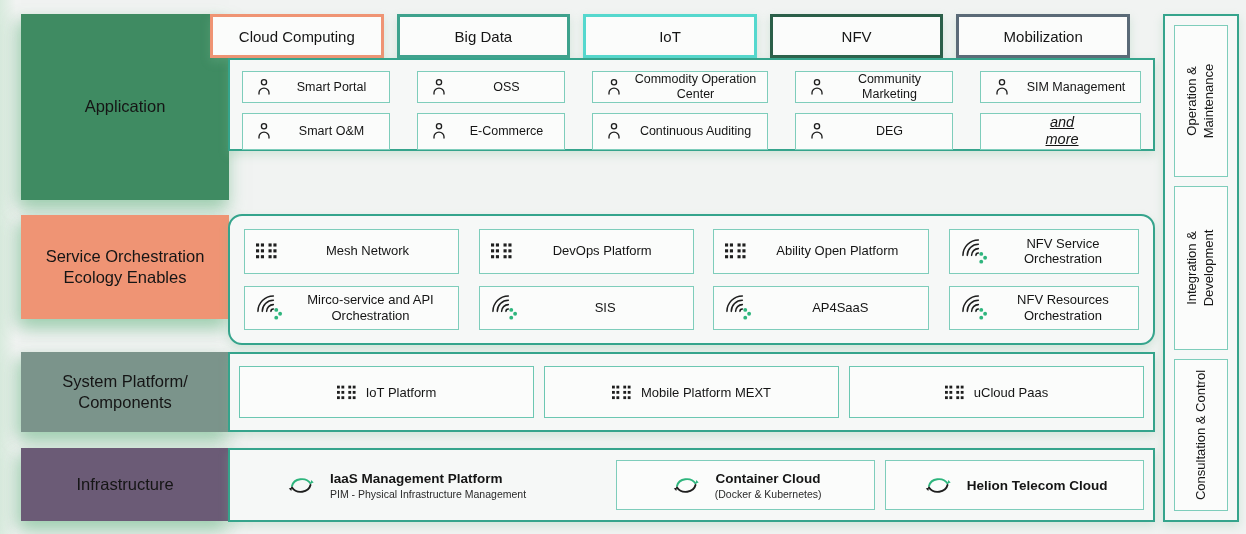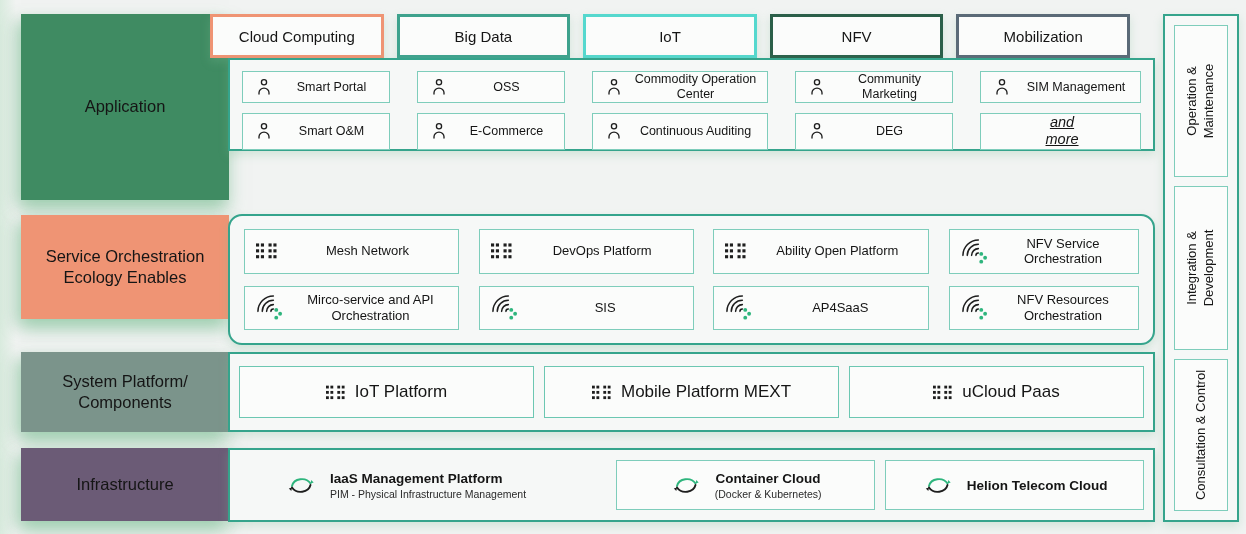--- a/index.html
+++ b/index.html
@@ -29,21 +29,21 @@
   #sec-system{top:352px;height:80px;display:flex;gap:10px;padding:12px 9px;box-sizing:border-box;}
   #sec-infra{top:448px;height:74px;display:flex;gap:10px;padding:10px 9px;box-sizing:border-box;}
   
   .item{border:1.5px solid #7ECDBB;background:#FBFCFB;display:flex;align-items:center;
         gap:8px;padding:0 8px 0 11px;font-size:12.5px;line-height:1.2;box-sizing:border-box;}
   .item .lbl{flex:1;text-align:center;}
   .svc{font-size:13px;}
   .more-item{justify-content:center;}
   .more-item .lbl{flex:0;font-size:14.5px;font-style:italic;text-decoration:underline;}
   .sys-item{flex:1;border:1.5px solid #6CC7B2;background:#FBFCFB;display:flex;
-        align-items:center;justify-content:center;gap:10px;font-size:17px;box-sizing:border-box;}
+        align-items:center;justify-content:center;gap:10px;font-size:13px;box-sizing:border-box;}
   .infra-item{flex:1;display:flex;align-items:center;justify-content:center;gap:13px;
         text-align:center;box-sizing:border-box;}
   .infra-item.boxed{border:1.5px solid #7ECDBB;background:#FBFCFB;}
   .infra-item.first{flex:1.25;justify-content:flex-start;padding-left:46px;text-align:left;}
   .infra-title{display:block;font-weight:bold;font-size:13.5px;}
   .infra-sub{display:block;font-size:10.5px;margin-top:2px;color:#2a2a2a;}
   
   #sidebar{position:absolute;left:1163px;top:14px;width:76px;height:508px;
         border:2px solid #35A48C;background:#F6F8F7;box-sizing:border-box;padding:9px;
         display:flex;flex-direction:column;gap:9px;box-shadow:0 4px 9px rgba(126,192,150,.28);}

